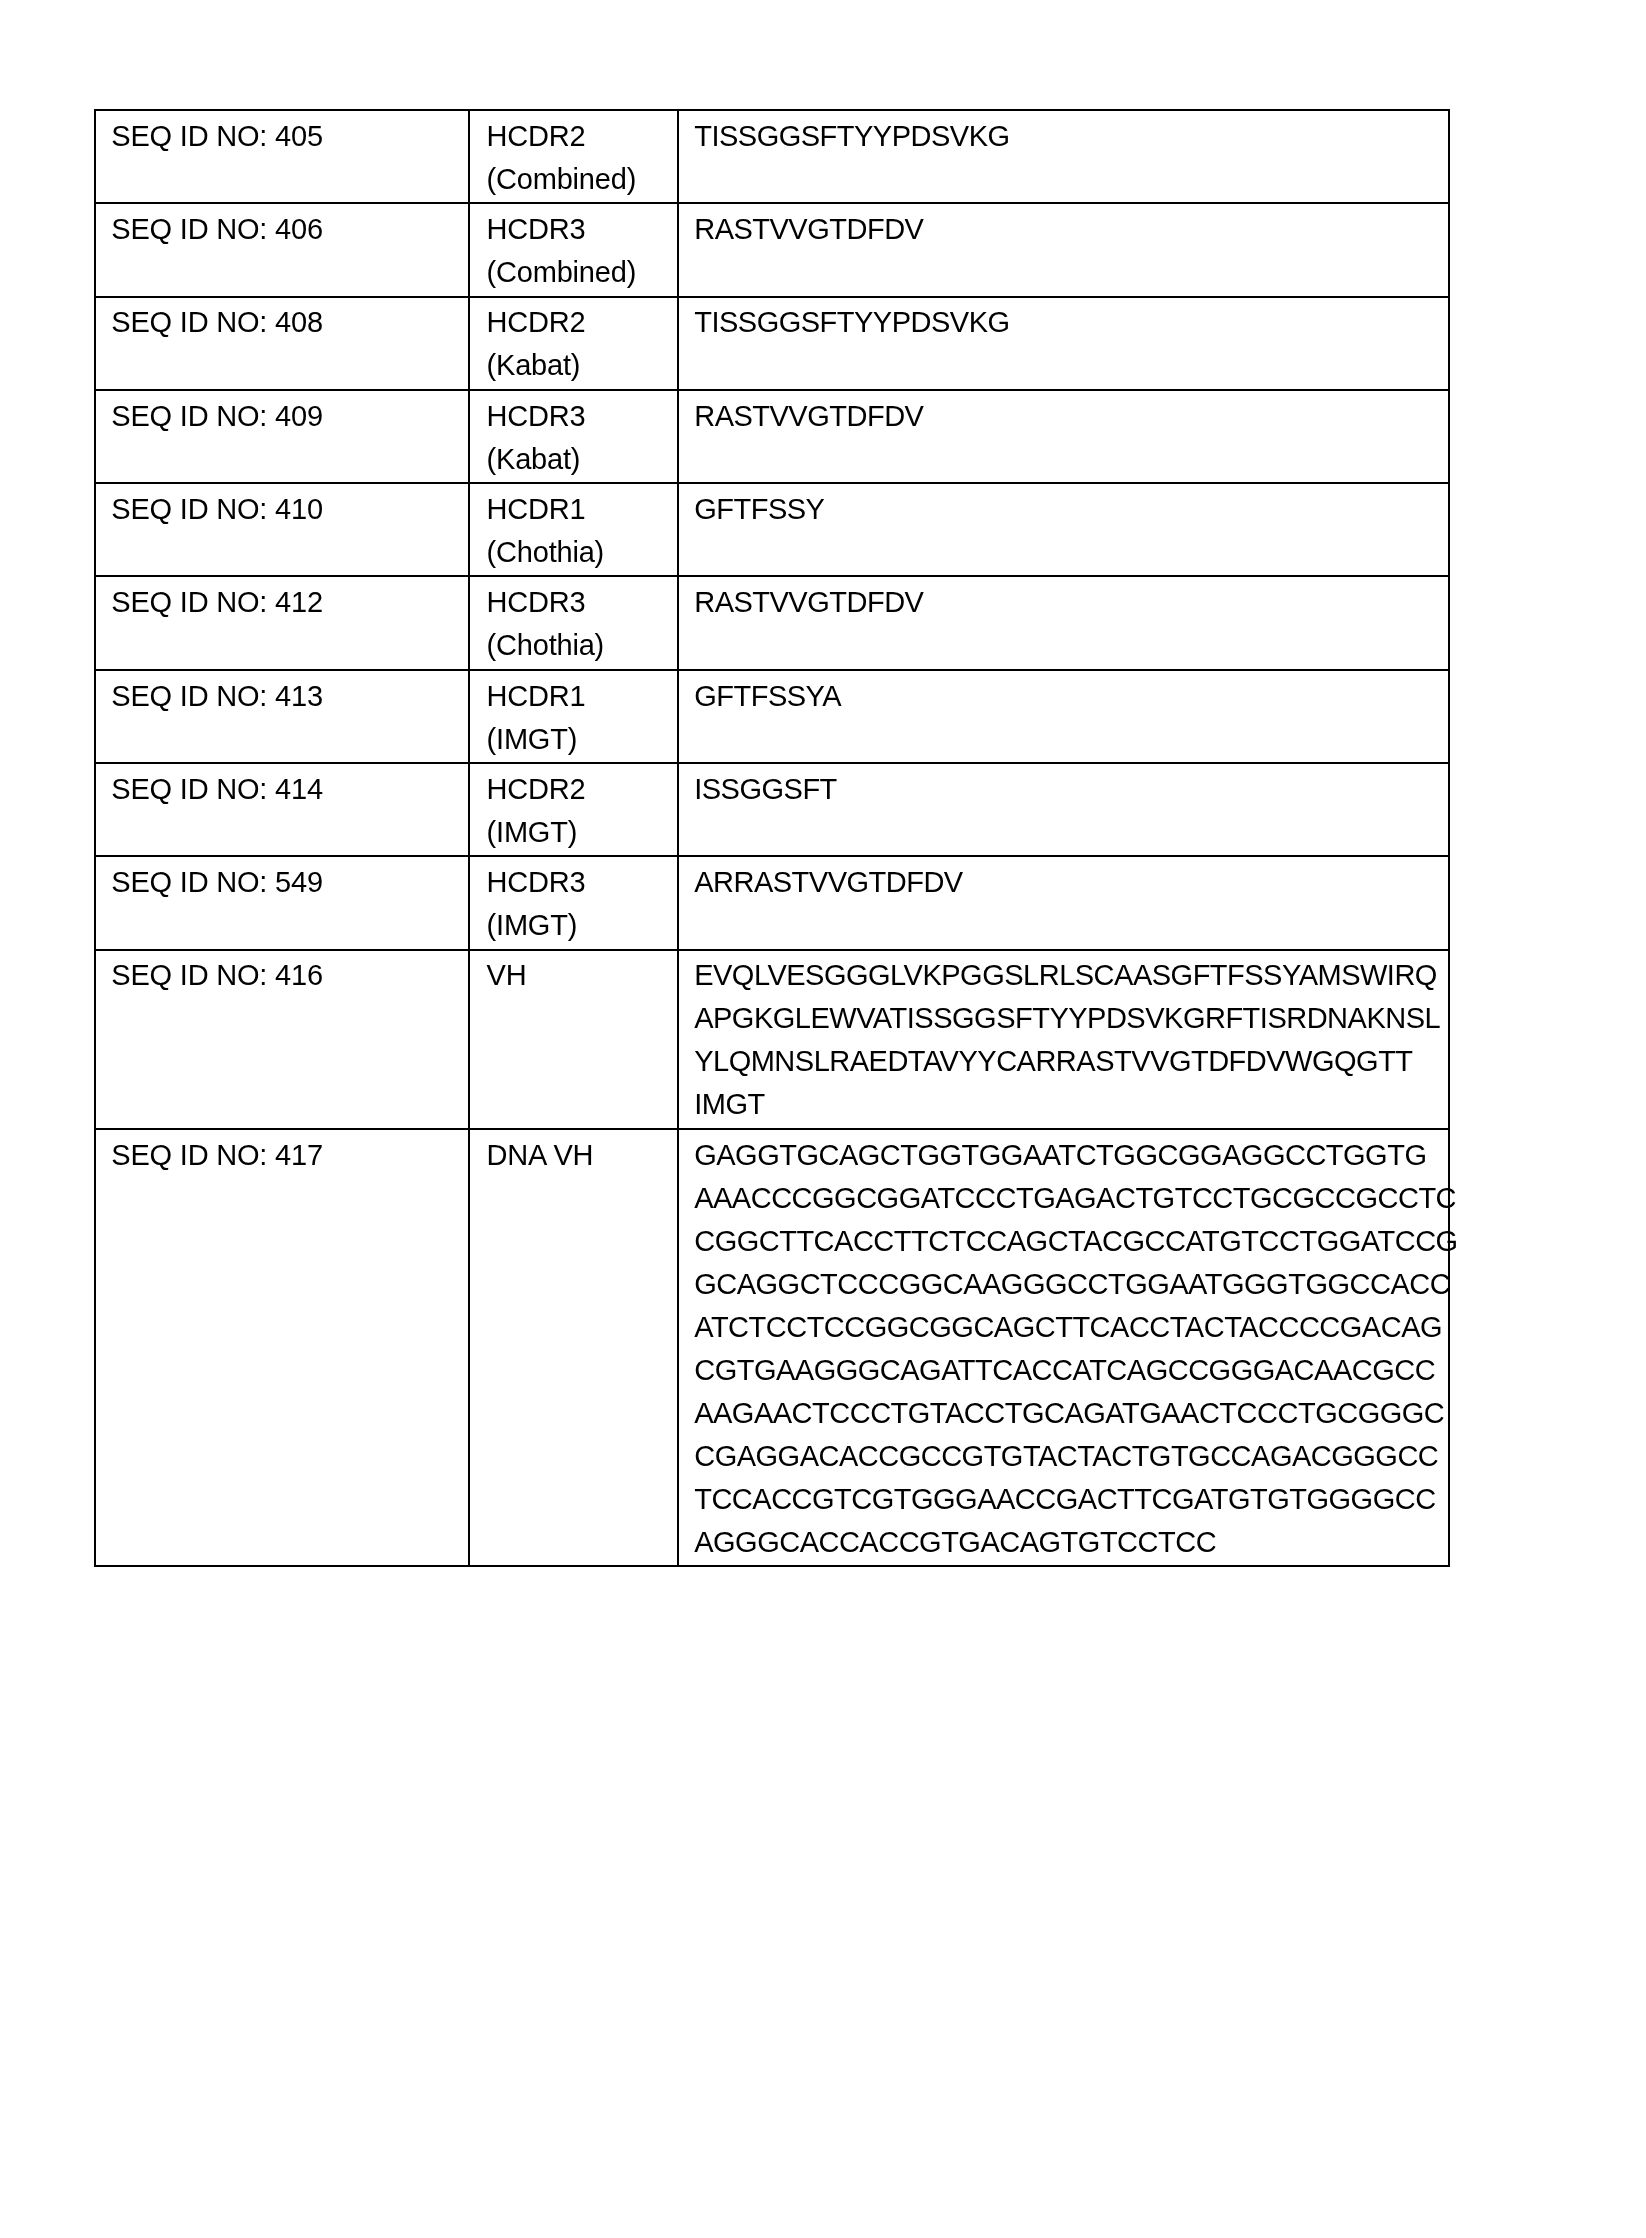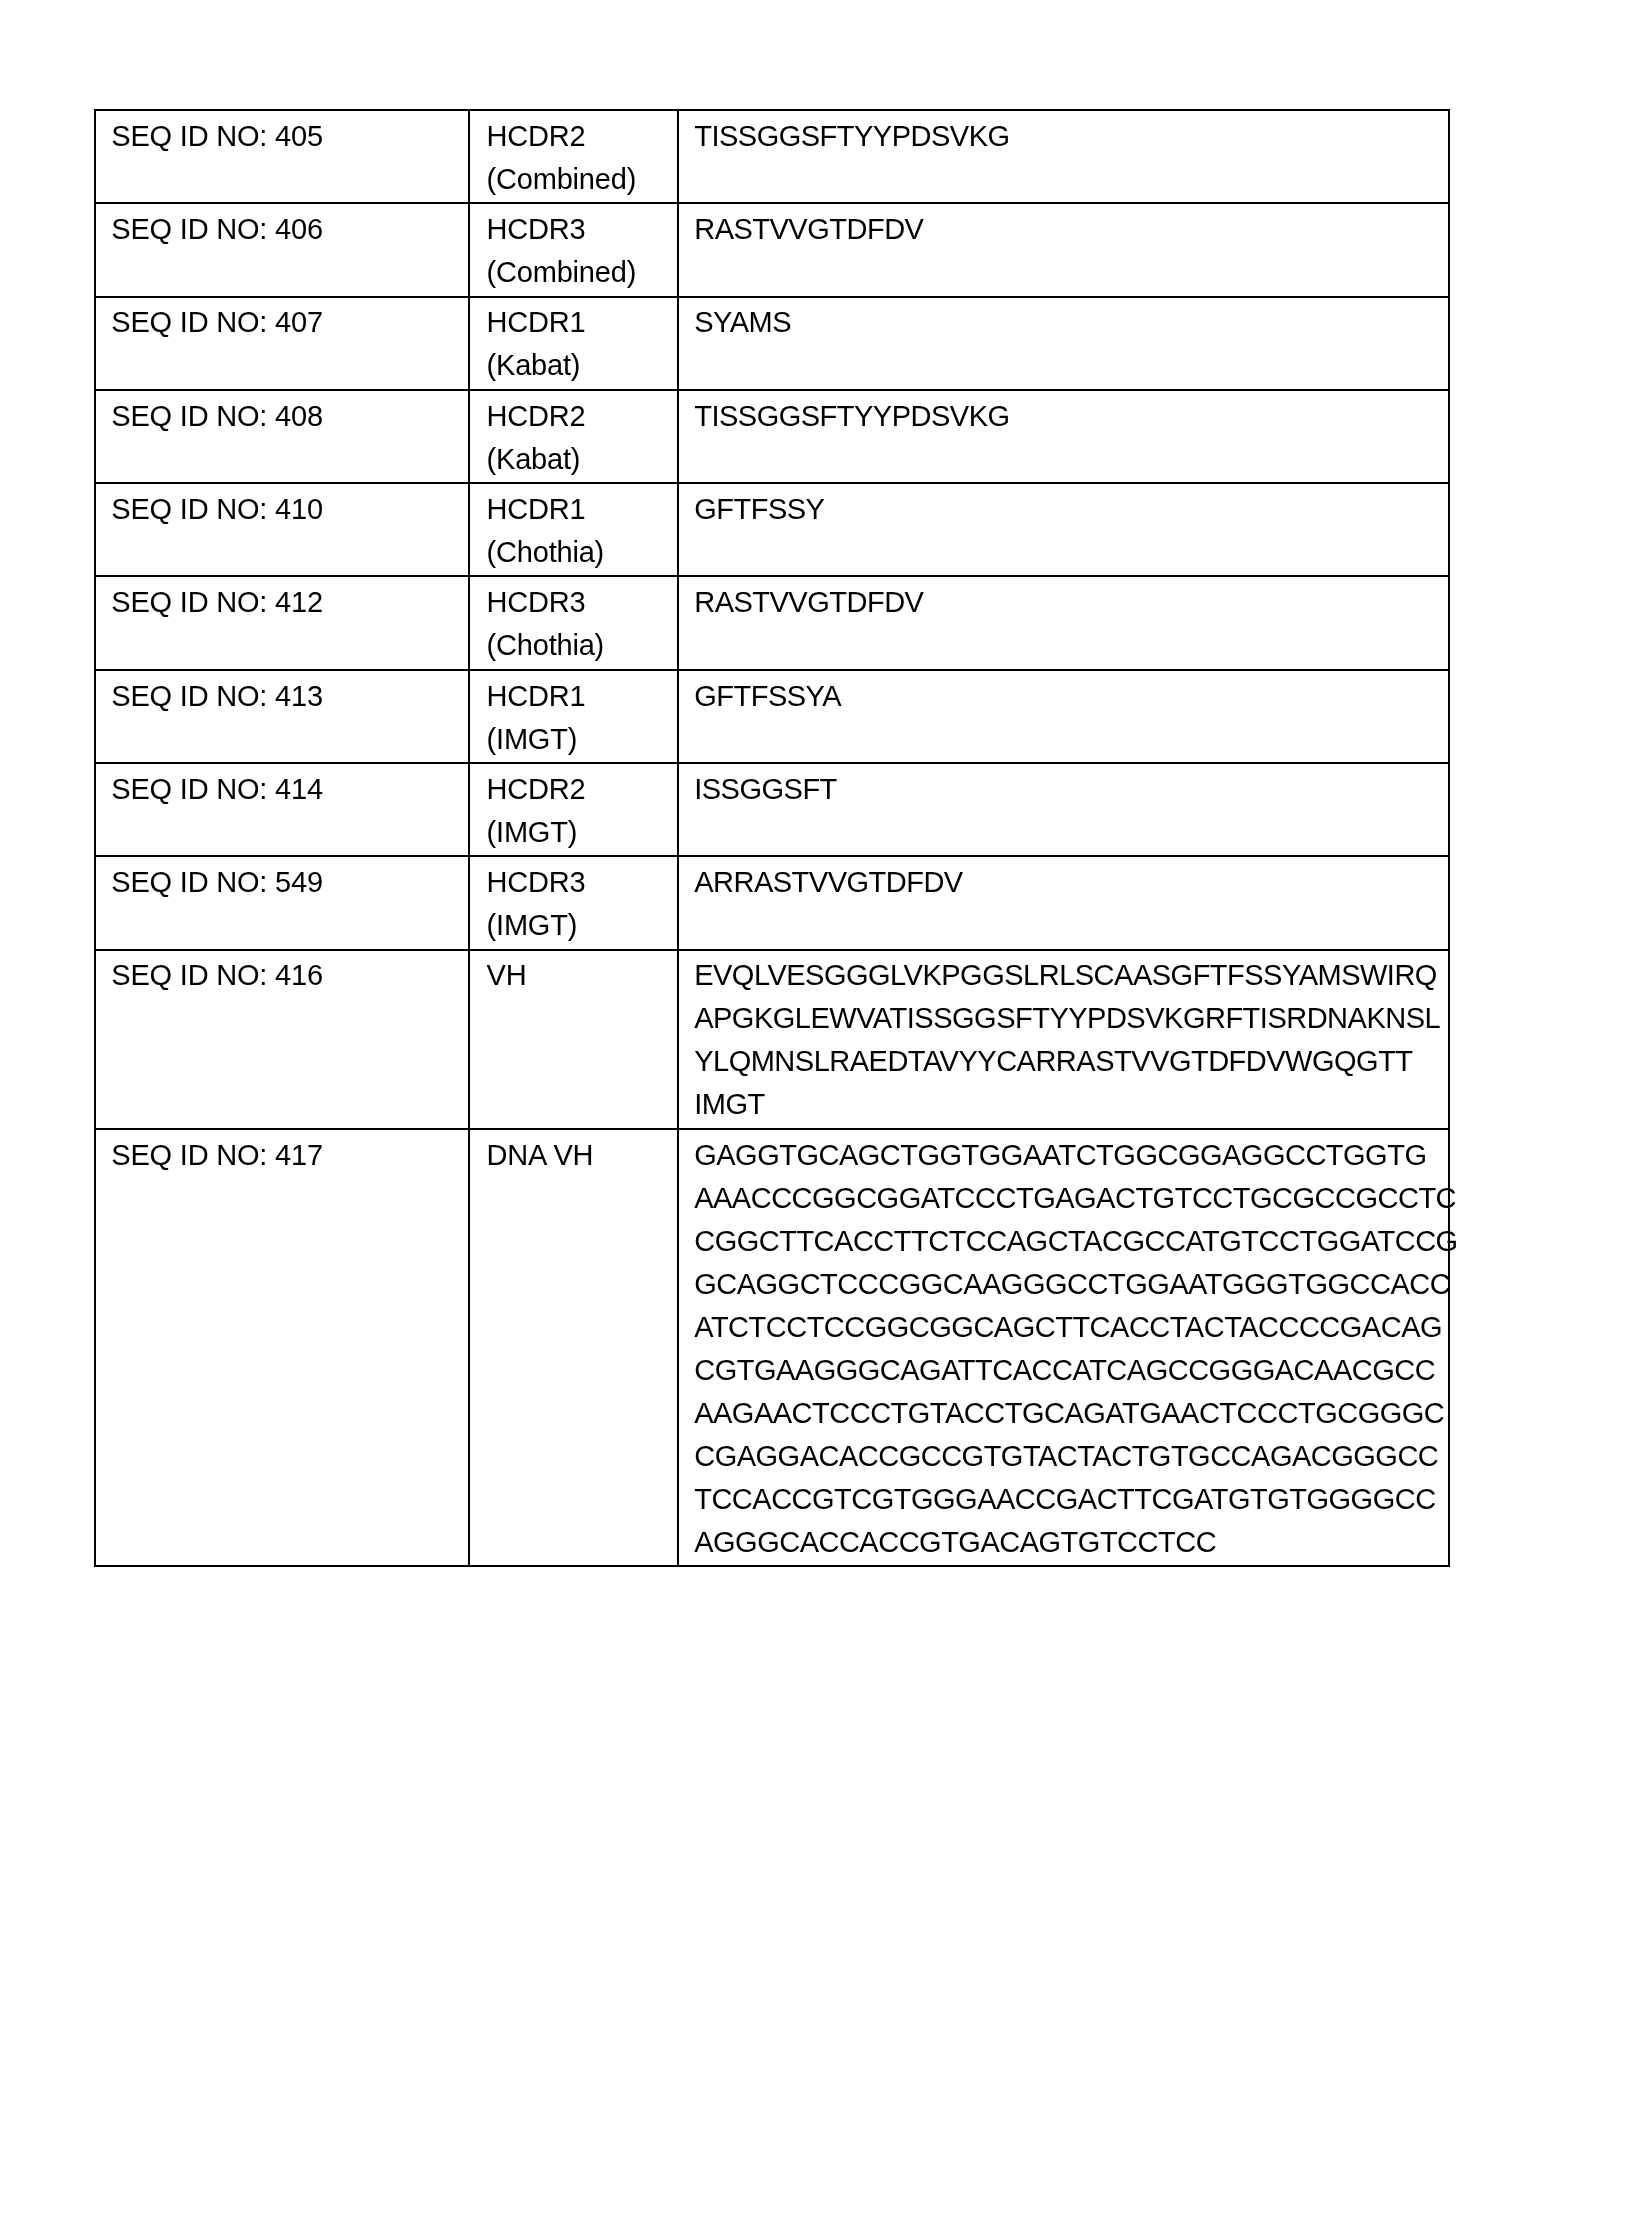--- a/index.html
+++ b/index.html
@@ -63,40 +63,40 @@
           <td class="c2">
             <span class="line">HCDR3</span>
             <span class="line">(Combined)</span>
           </td>
           <td class="c3">
             <span class="line">RASTVVGTDFDV</span>
           </td>
         </tr>
         <tr>
           <td class="c1">
-            <span class="line">SEQ ID NO: 407</span>
-          </td>
-          <td class="c2">
-            <span class="line">HCDR1</span>
-            <span class="line">(Kabat)</span>
-          </td>
-          <td class="c3">
-            <span class="line">SYAMS</span>
-          </td>
-        </tr>
-        <tr>
-          <td class="c1">
             <span class="line">SEQ ID NO: 408</span>
           </td>
           <td class="c2">
             <span class="line">HCDR2</span>
             <span class="line">(Kabat)</span>
           </td>
           <td class="c3">
             <span class="line">TISSGGSFTYYPDSVKG</span>
+          </td>
+        </tr>
+        <tr>
+          <td class="c1">
+            <span class="line">SEQ ID NO: 409</span>
+          </td>
+          <td class="c2">
+            <span class="line">HCDR3</span>
+            <span class="line">(Kabat)</span>
+          </td>
+          <td class="c3">
+            <span class="line">RASTVVGTDFDV</span>
           </td>
         </tr>
         <tr>
           <td class="c1">
             <span class="line">SEQ ID NO: 410</span>
           </td>
           <td class="c2">
             <span class="line">HCDR1</span>
             <span class="line">(Chothia)</span>
           </td>

